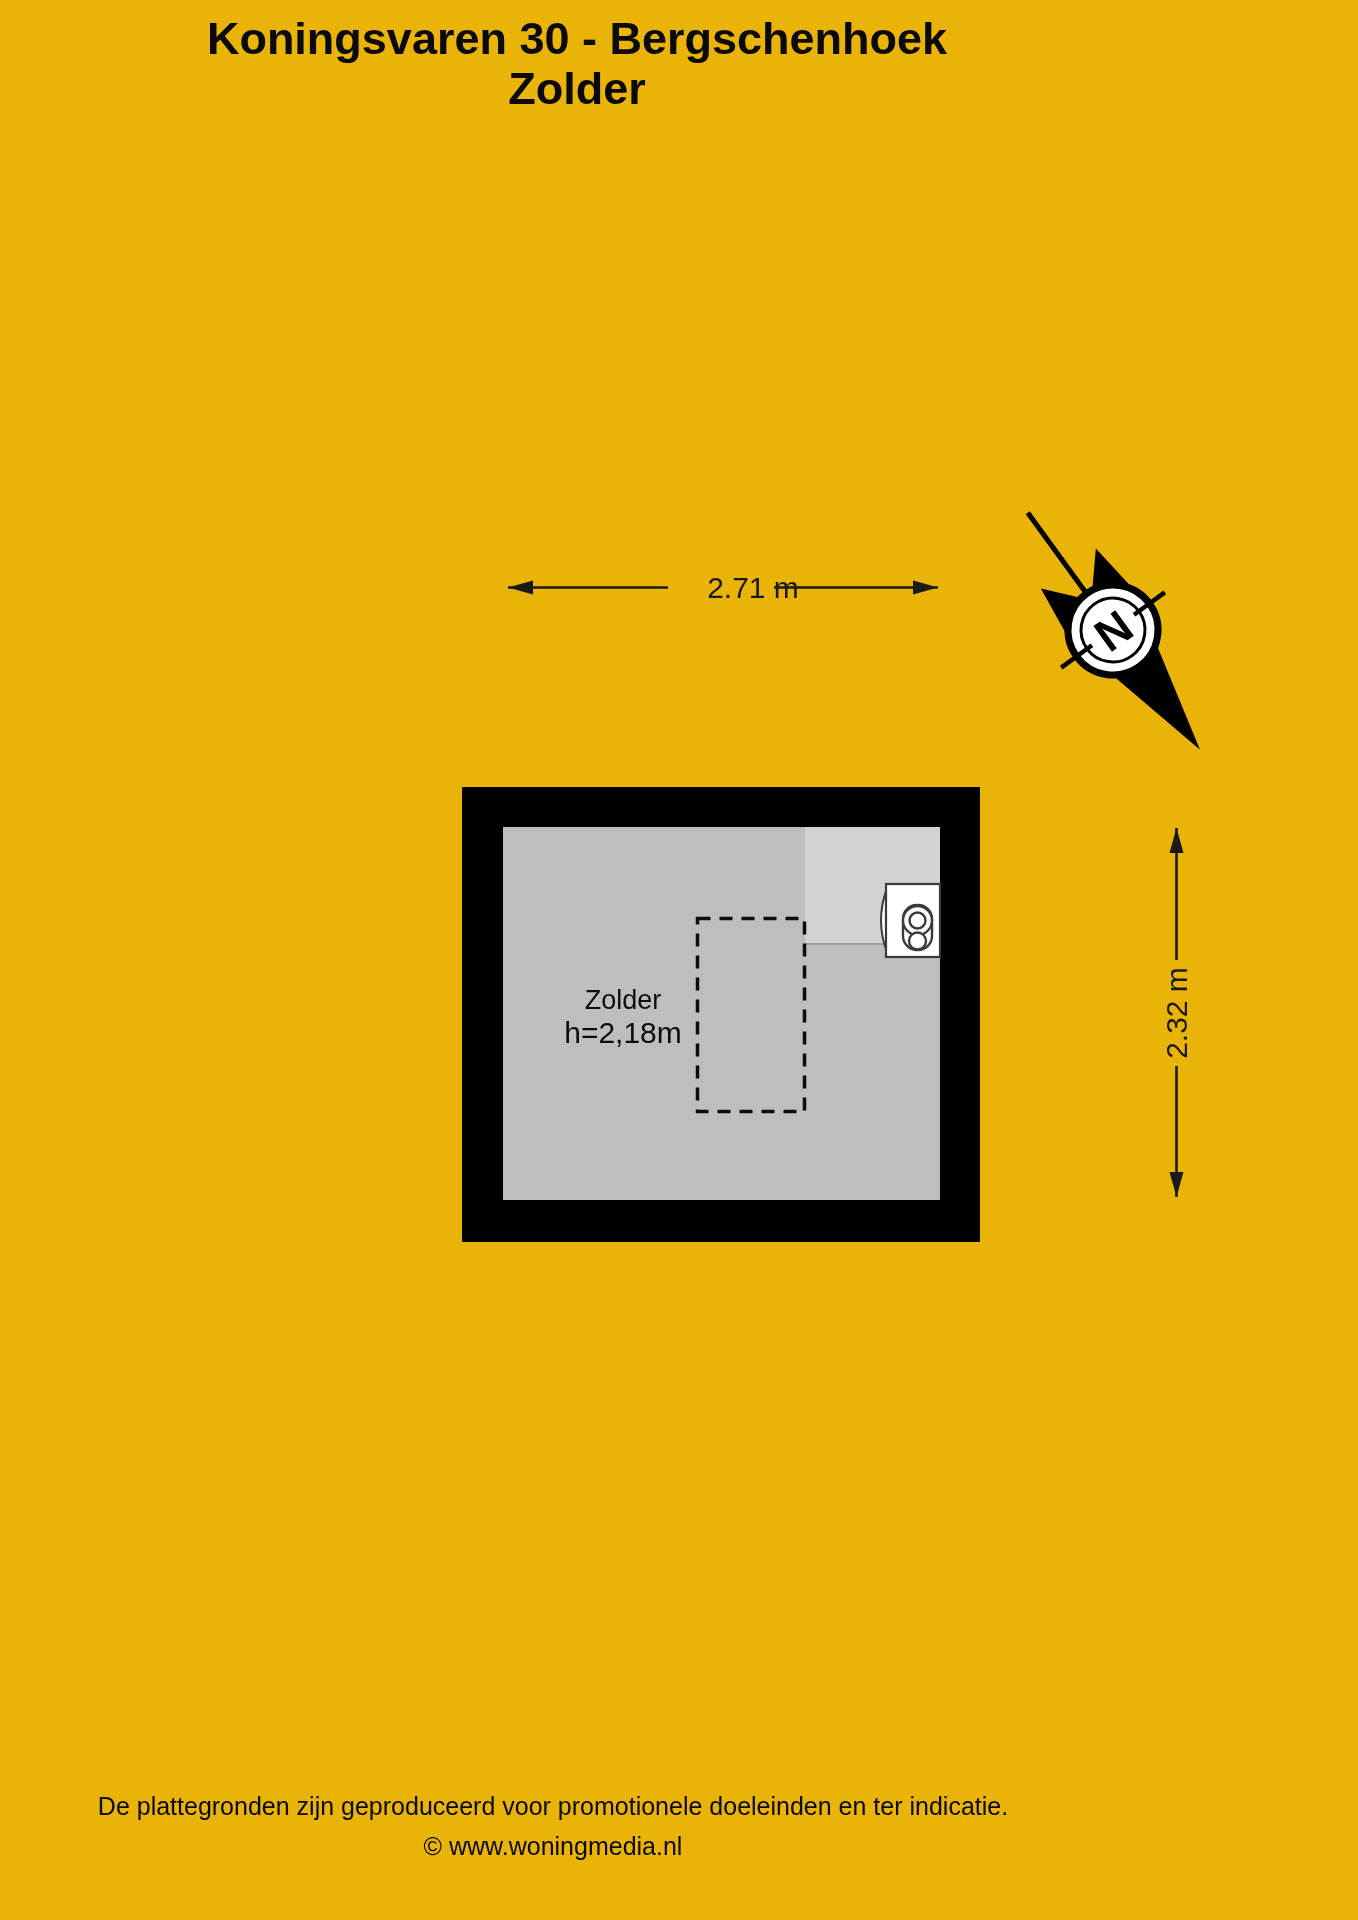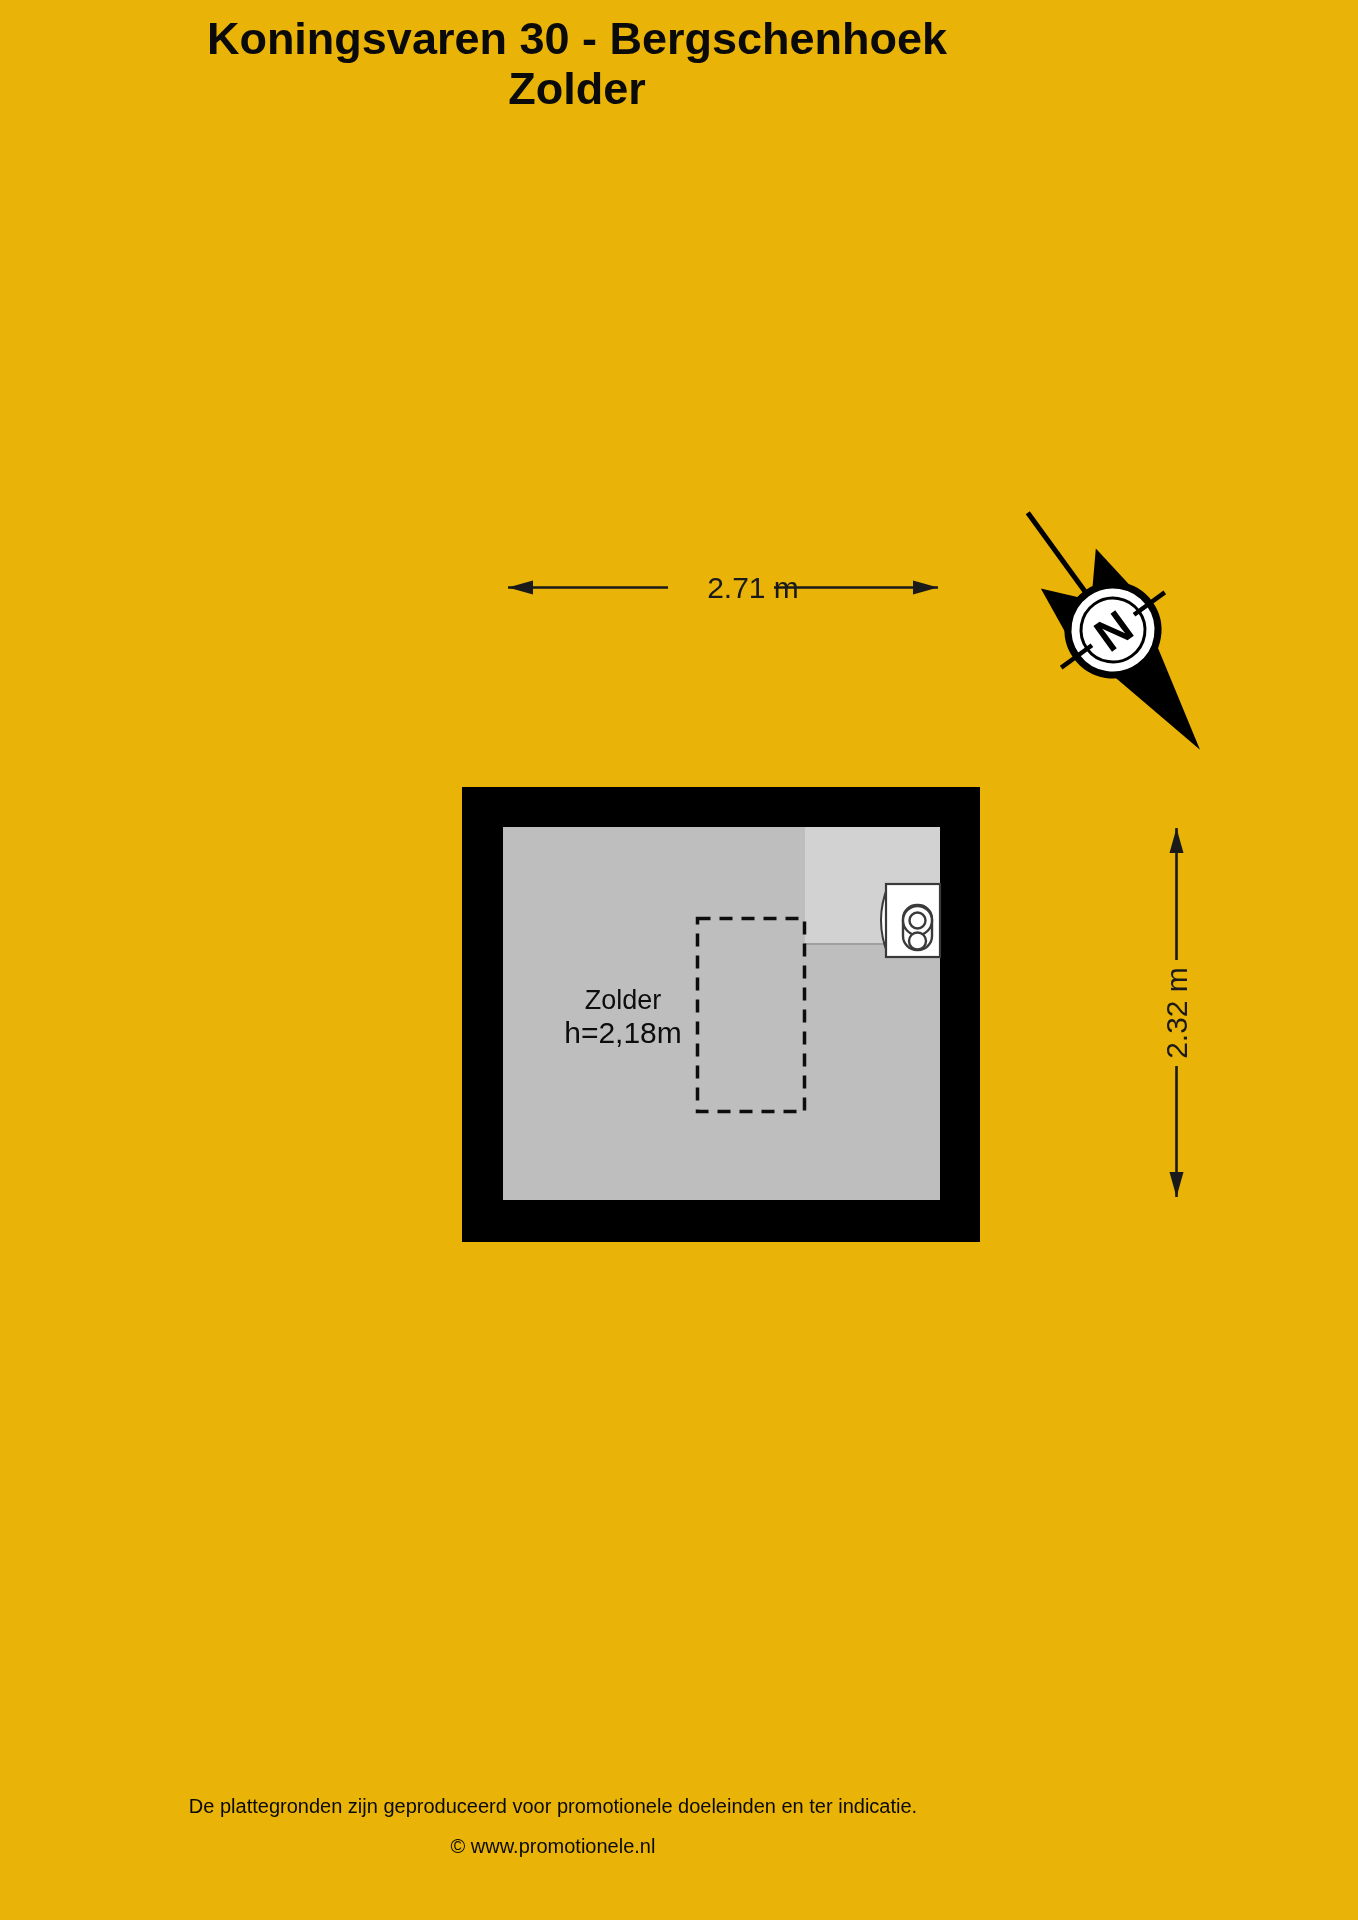--- a/index.html
+++ b/index.html
@@ -124,18 +124,18 @@
     <circle cx="49.5" cy="44.5" r="14.5" fill="#ffffff" stroke="#3a3a3a" stroke-width="2.4"></circle>
     <circle cx="49.5" cy="44.5" r="8" fill="#ffffff" stroke="#3a3a3a" stroke-width="2.4"></circle>
     <circle cx="49.5" cy="65" r="8.5" fill="#ffffff" stroke="#3a3a3a" stroke-width="2.4"></circle>
   </svg>
 
   <div class="abs" id="room-label-block">
     <div id="room-name">Zolder</div>
     <div id="room-height">h=2,18m</div>
   </div>
 
-  <div class="abs" style="left:0;top:1786px;width:1106px;text-align:center;font-size:20px;line-height:40px;color:#0a0a0a;">
+  <div class="abs" style="left:0;top:1786px;width:1106px;text-align:center;font-size:25px;line-height:40px;color:#0a0a0a;">
     <div>De plattegronden zijn geproduceerd voor promotionele doeleinden en ter indicatie.</div>
-    <div>© www.promotionele.nl</div>
+    <div>© www.woningmedia.nl</div>
   </div>
 
 </div>
 
 </body></html>

